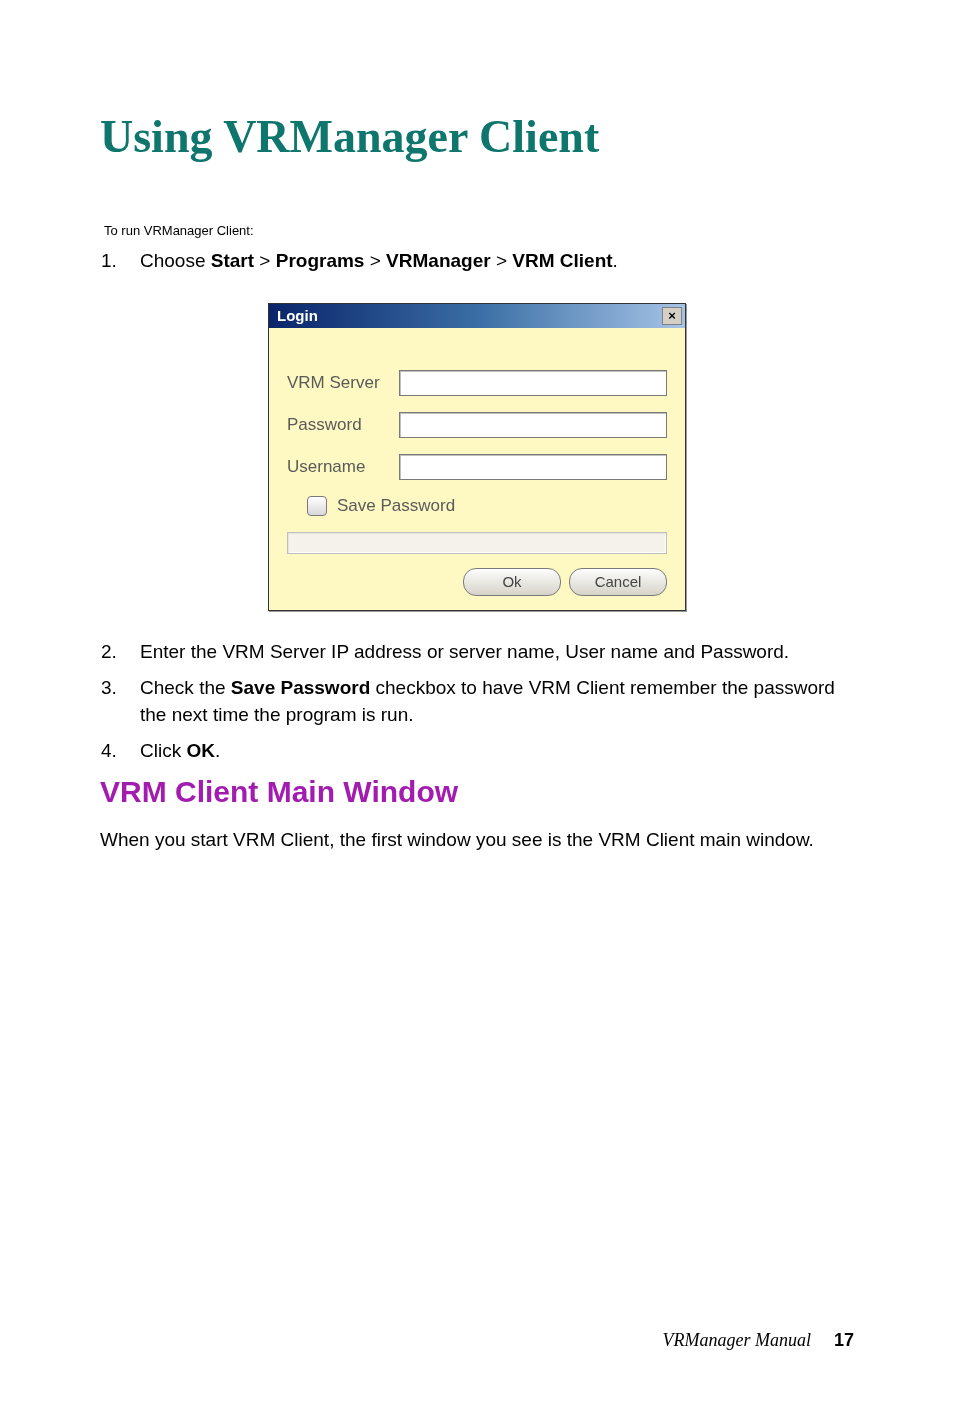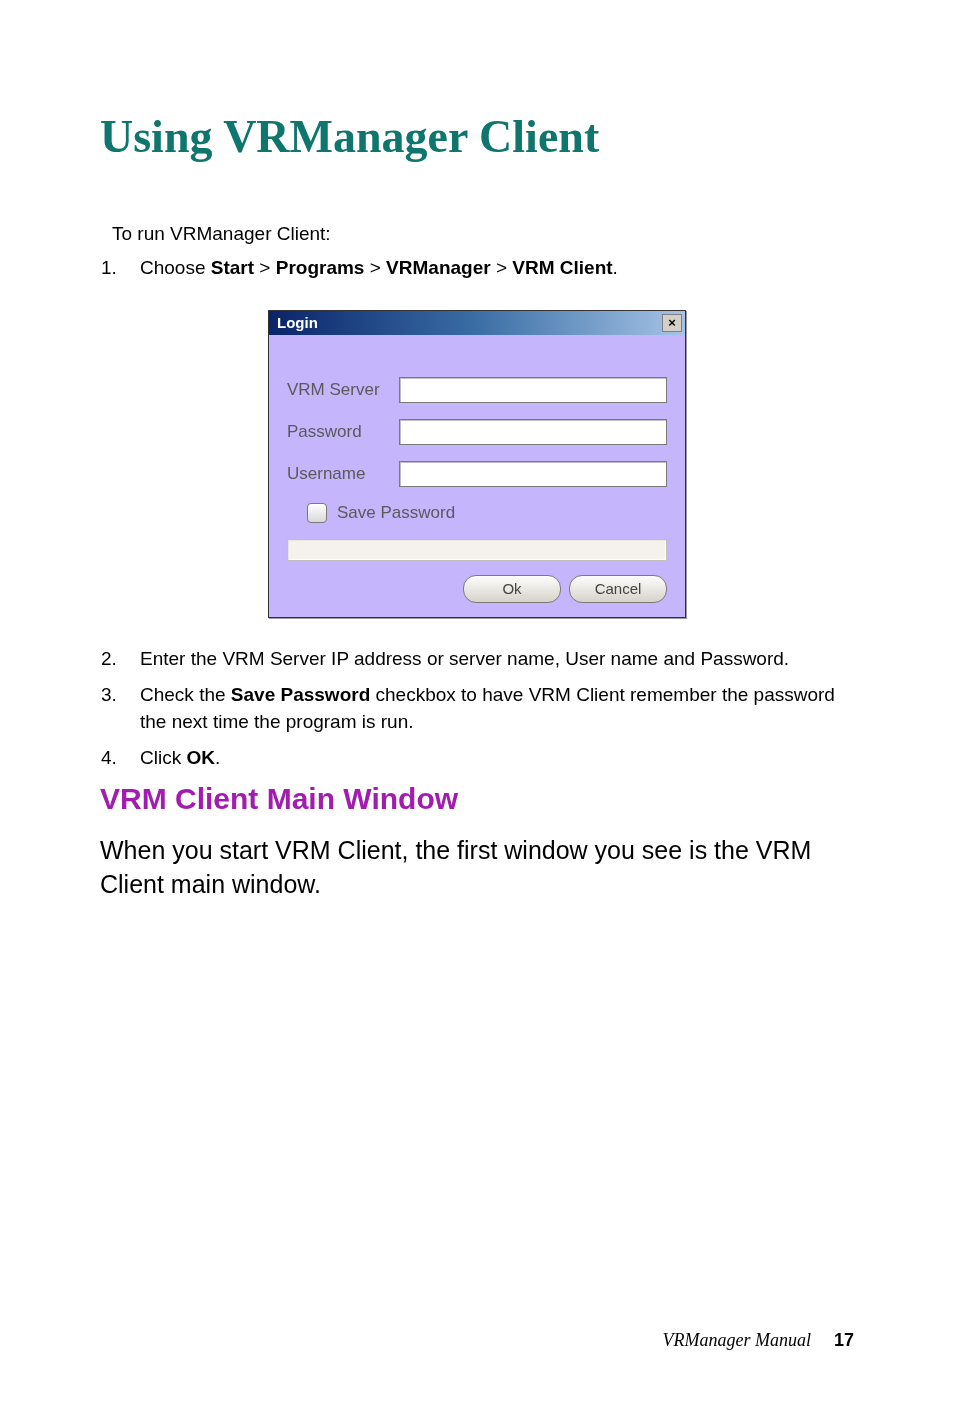--- a/index.html
+++ b/index.html
@@ -30,42 +30,42 @@
     margin-left: 6px;
   }
   h1.title {
     font-family: "Times New Roman", Times, serif;
     color: #0f766e;
     font-size: 46px;
     font-weight: bold;
     margin: 0 0 60px 0;
   }
   p.intro {
-    font-size: 19px;
-    margin: 0 0 10px 12px;
+    font-size: 13px;
+    margin: 0 0 10px 4px;
   }
   ol.steps {
     font-size: 19px;
     padding-left: 22px;
     margin: 0;
   }
   ol.steps > li {
     padding-left: 18px;
     margin-bottom: 10px;
     line-height: 1.4;
   }
   .dialog-wrap {
     display: flex;
     justify-content: center;
     margin: 28px 0 28px 0;
   }
   .dialog {
     width: 416px;
     border: 1px solid #333;
-    background: #c4b5fd;
+    background: #fef9c3;
     box-shadow: 1px 1px 0 #999;
   }
   .titlebar {
     display: flex;
     align-items: center;
     justify-content: space-between;
     height: 24px;
     padding: 0 3px 0 8px;
     background: linear-gradient(90deg, #0a246a 0%, #3a6ea5 50%, #a6c4e6 100%);
     color: #fff;
@@ -153,21 +153,21 @@
     font-size: 19px;
     margin: 10px 0 34px 0;
   }
   h2.subhead {
     color: #a21caf;
     font-size: 30px;
     font-weight: bold;
     margin: 0 0 18px 0;
   }
   p.body {
-    font-size: 25px;
+    font-size: 19px;
     margin: 0 0 14px 0;
     line-height: 1.35;
   }
   .footer {
     position: absolute;
     bottom: 60px;
     right: 100px;
     font-size: 18px;
   }
   .footer .book {

